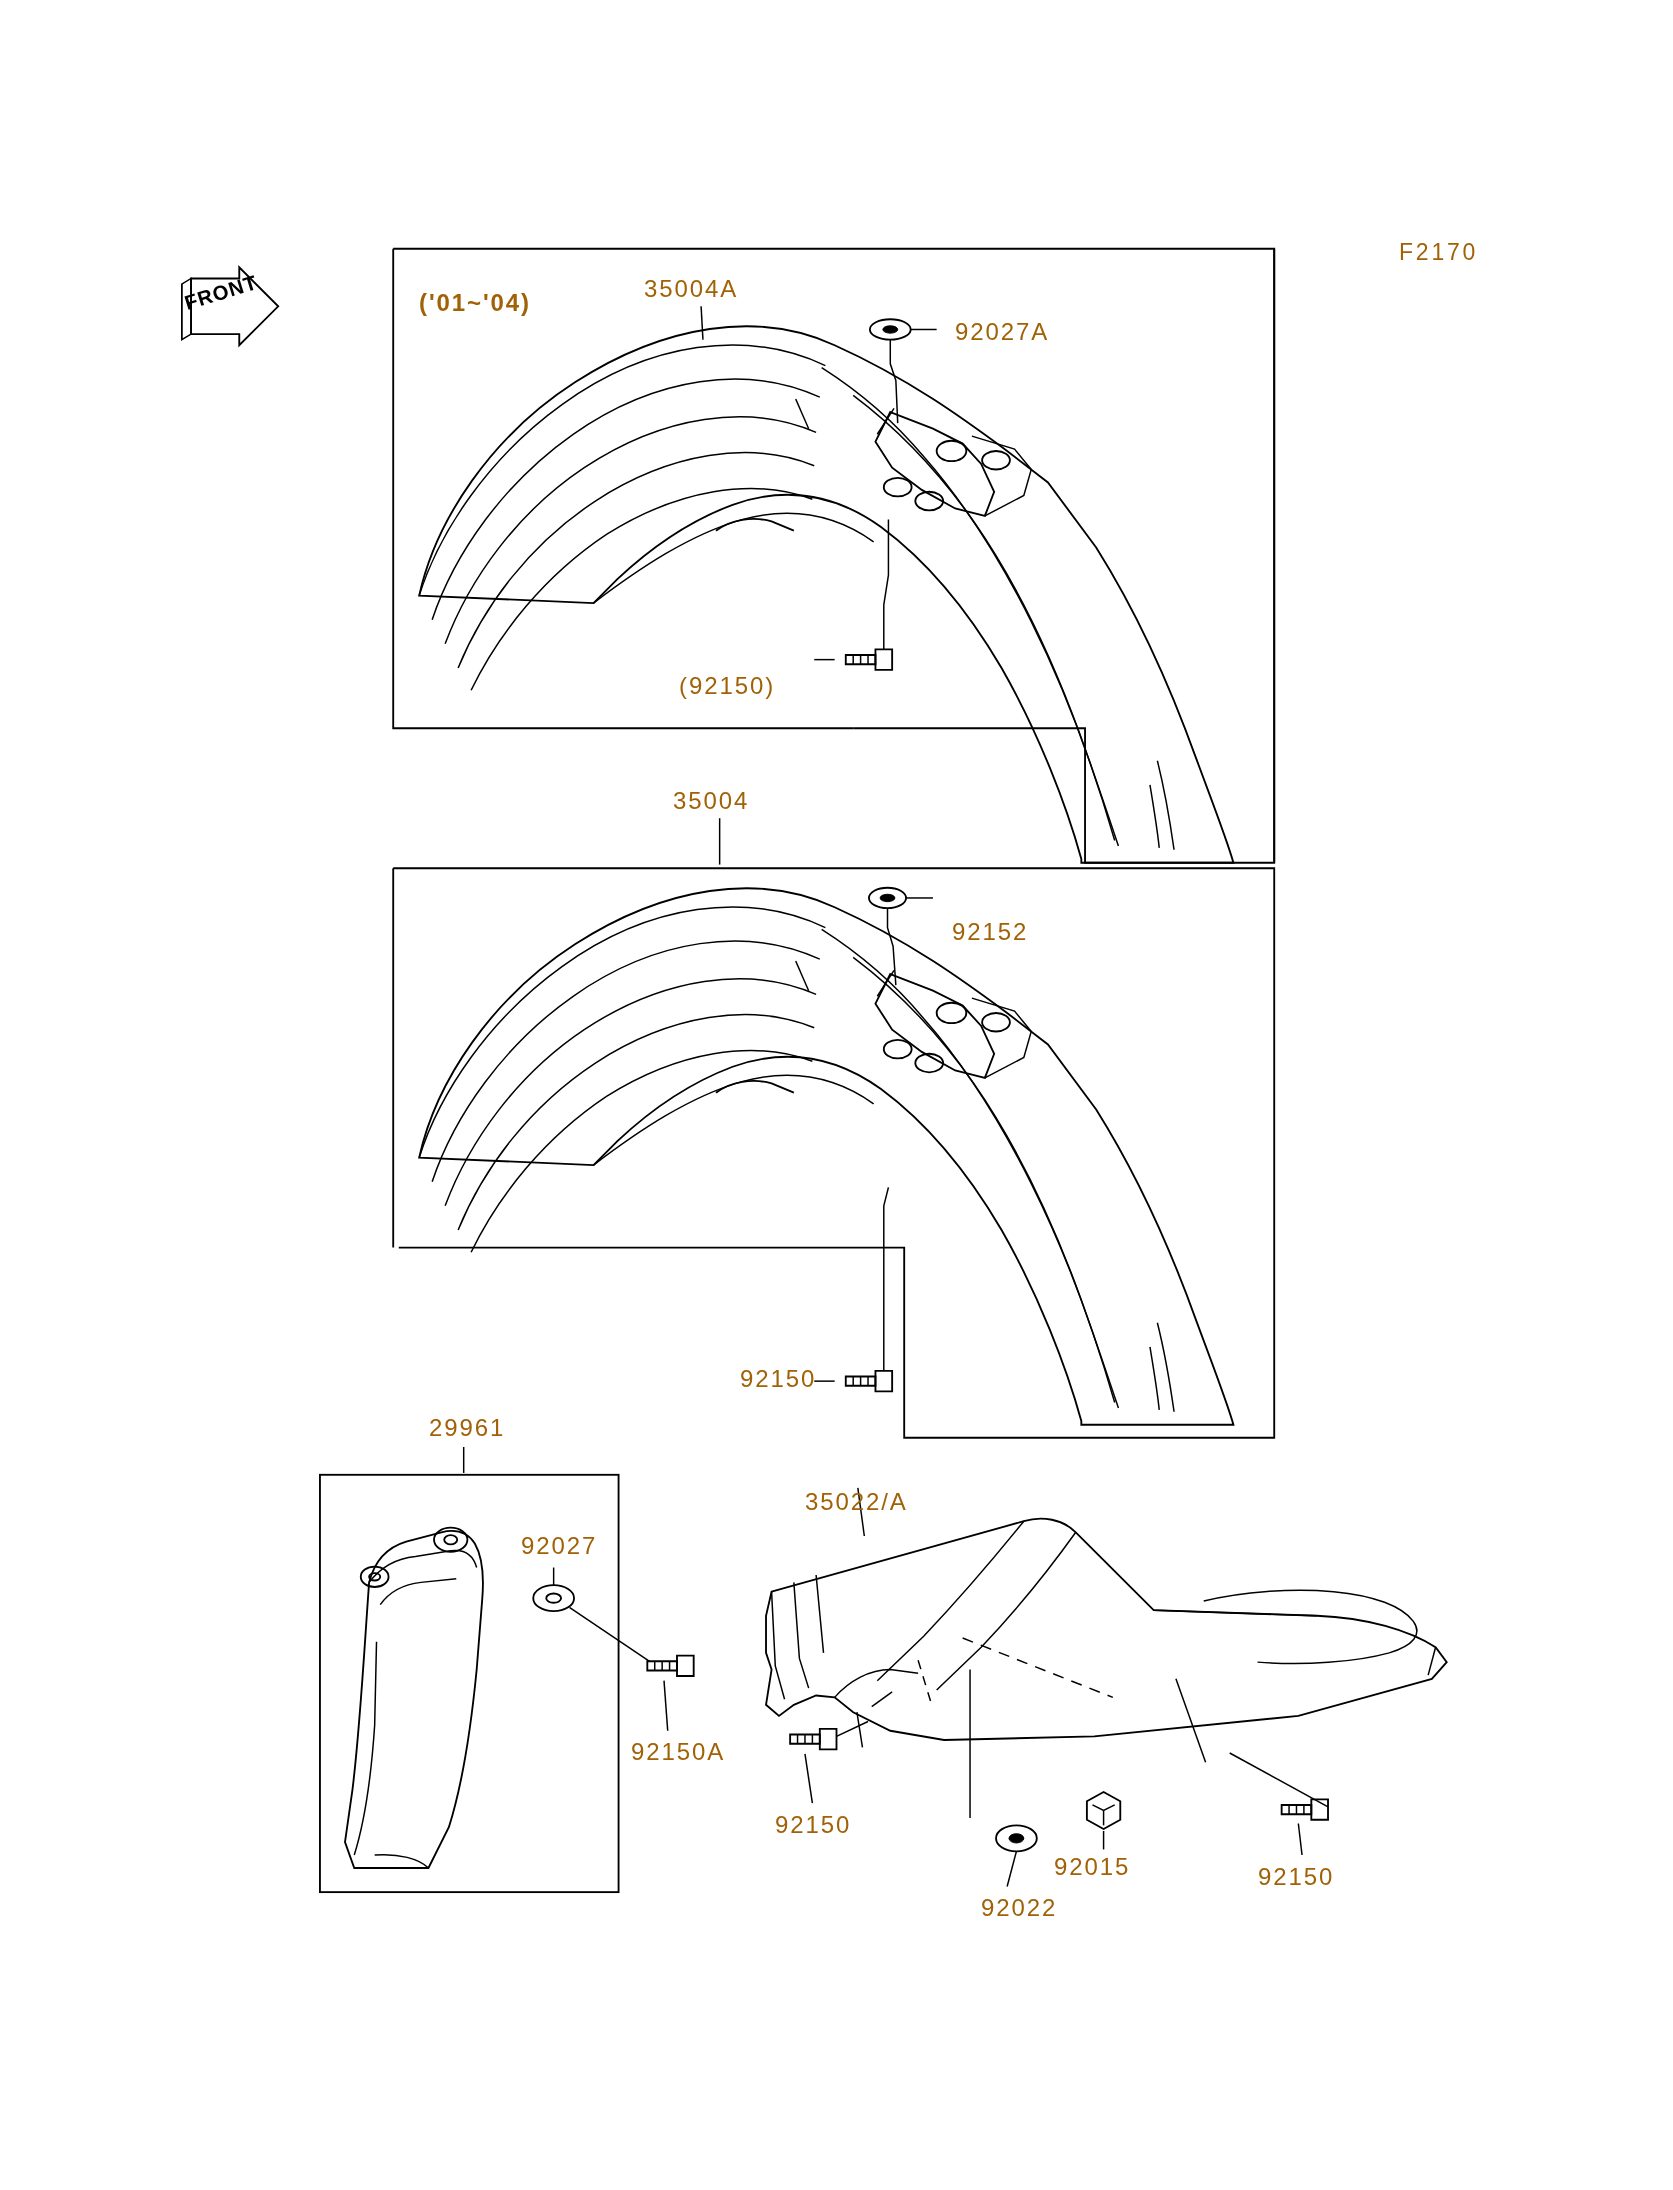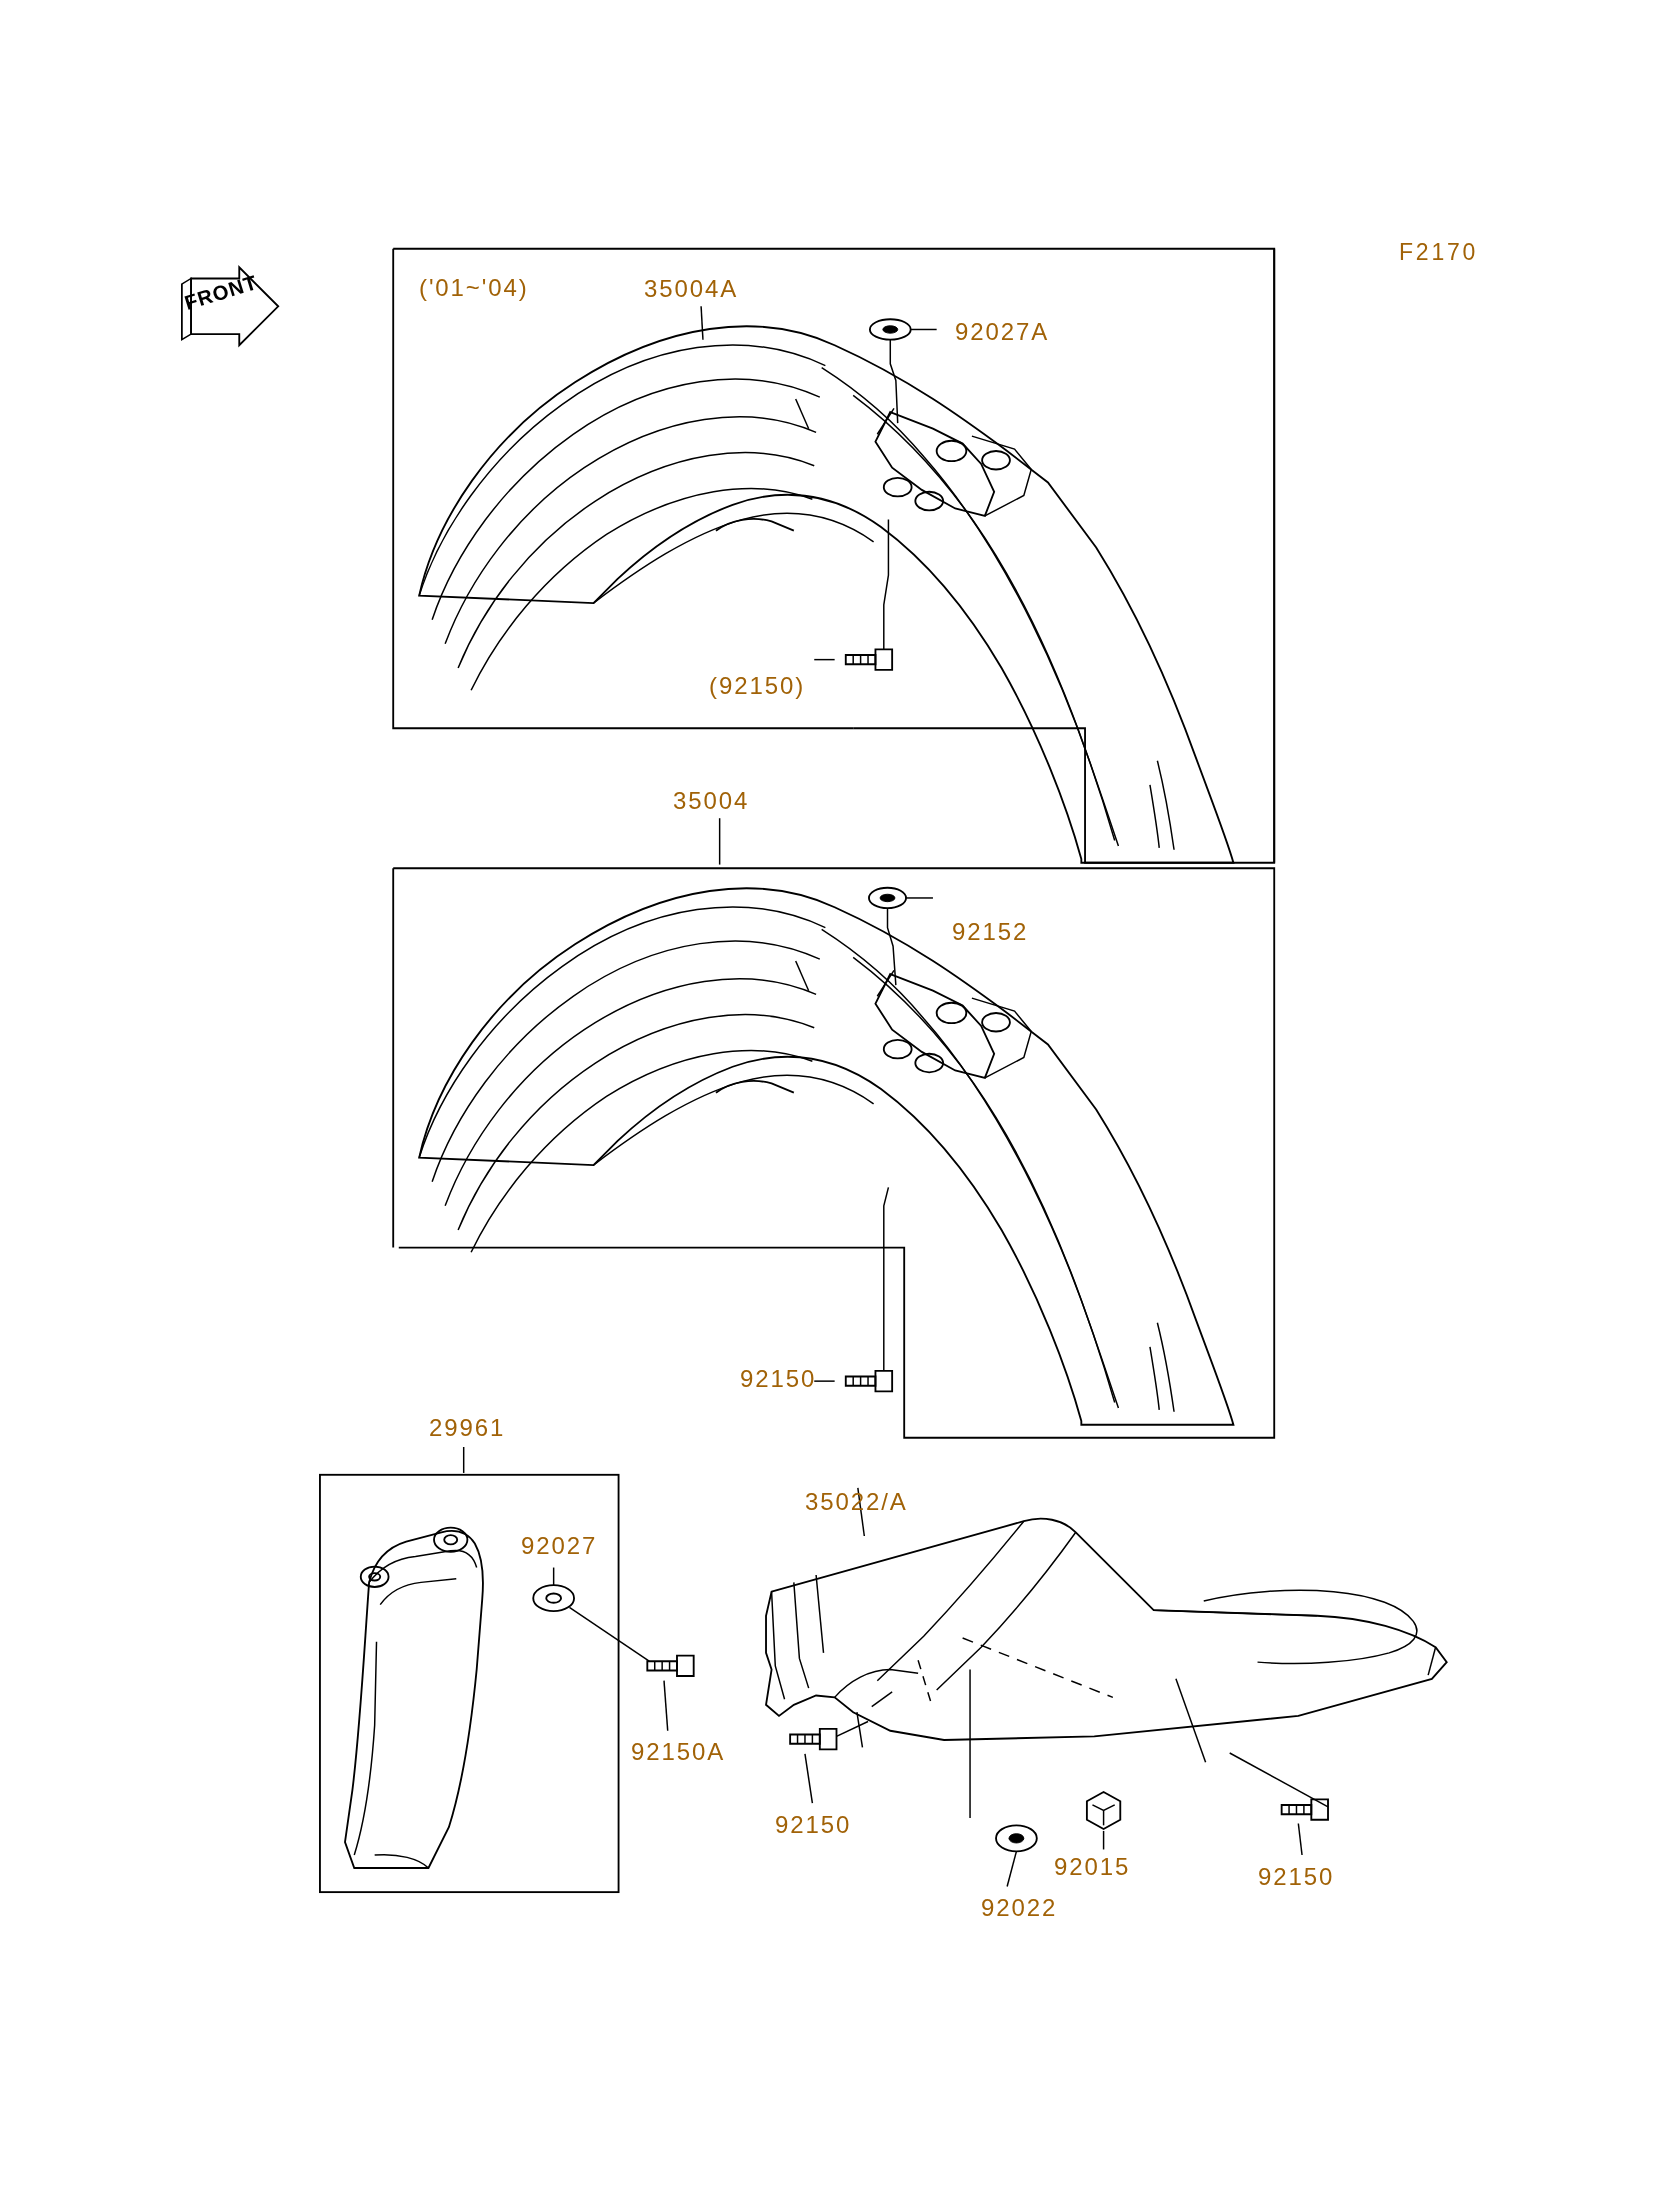--- a/index.html
+++ b/index.html
@@ -231,24 +231,24 @@
     <path class="ln-thin" d="M1400 1966 L1404 2000"></path>
     <path class="ln-thin" d="M1432 1948 L1326 1890"></path>
   </g>
 
 </svg>
 
 <div class="lbl code" style="left:1399px; top:239px;">F2170</div>
 
 <div class="front-text">FRONT</div>
 
-<div class="lbl" style="left:419px; top:274px;">('01~'04)</div>
+<div class="lbl" style="left:419px; top:289px;font-weight:bold;">('01~'04)</div>
 <div class="lbl" style="left:644px; top:275px;">35004A</div>
 <div class="lbl" style="left:955px; top:318px;">92027A</div>
-<div class="lbl" style="left:709px; top:672px;">(92150)</div>
+<div class="lbl" style="left:679px; top:672px;">(92150)</div>
 
 <div class="lbl" style="left:673px; top:787px;">35004</div>
 <div class="lbl" style="left:952px; top:886px;margin-top:32px;">92152</div>
 <div class="lbl" style="left:740px; top:1365px;">92150</div>
 
 <div class="lbl" style="left:429px; top:1414px;">29961</div>
 <div class="lbl" style="left:521px; top:1532px;">92027</div>
 <div class="lbl" style="left:631px; top:1738px;">92150A</div>
 
 <div class="lbl" style="left:805px; top:1488px;">35022/A</div>

